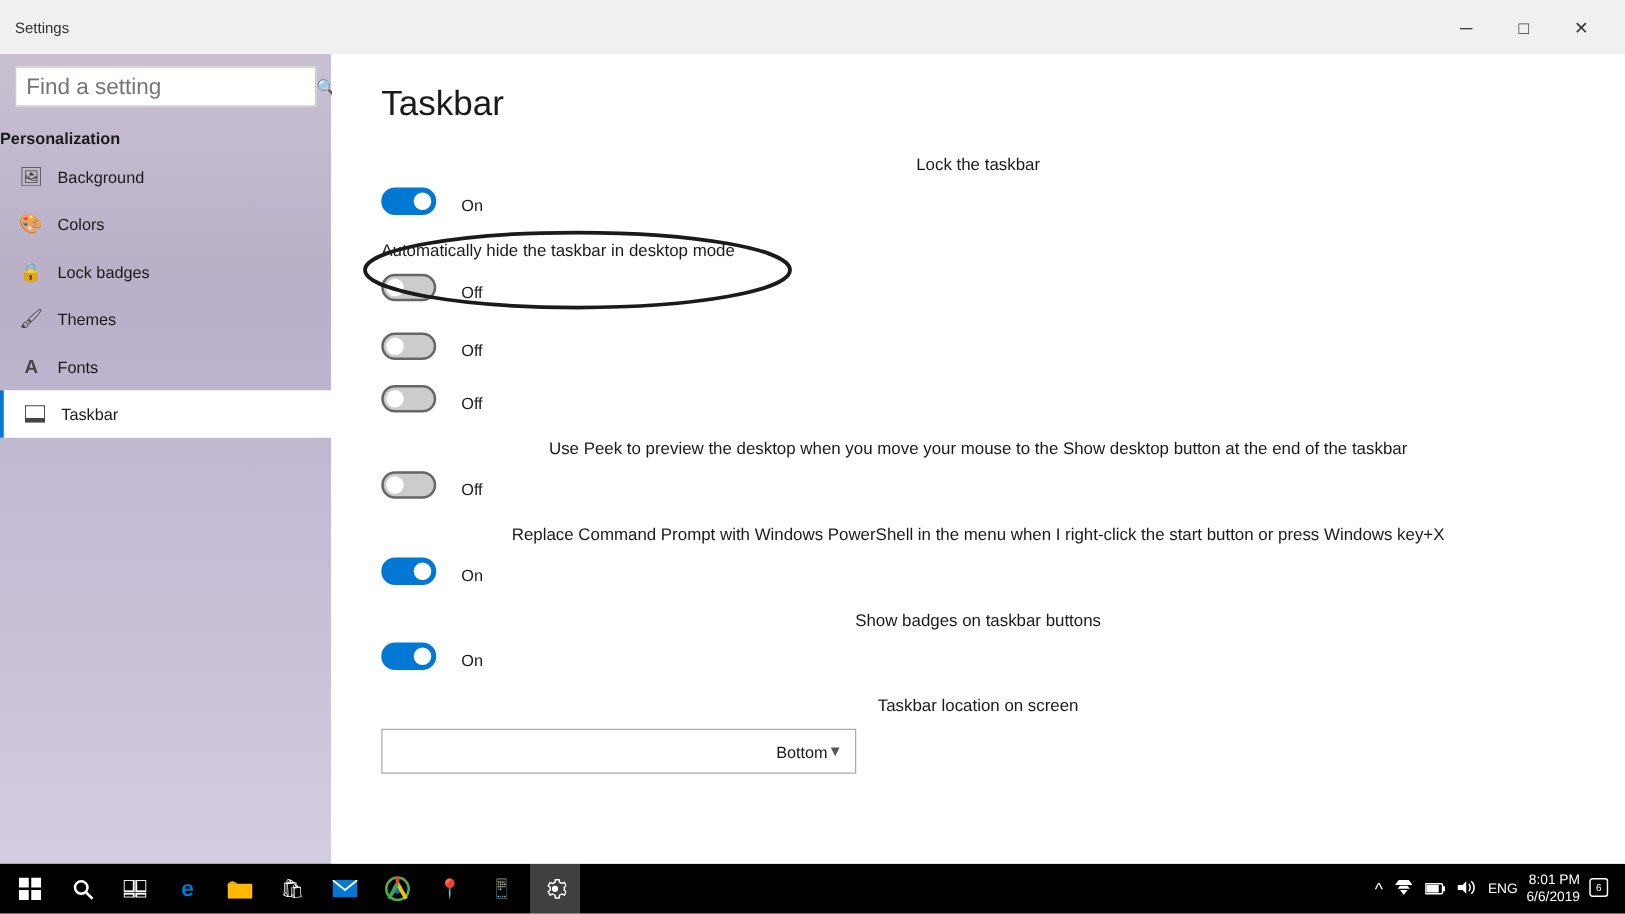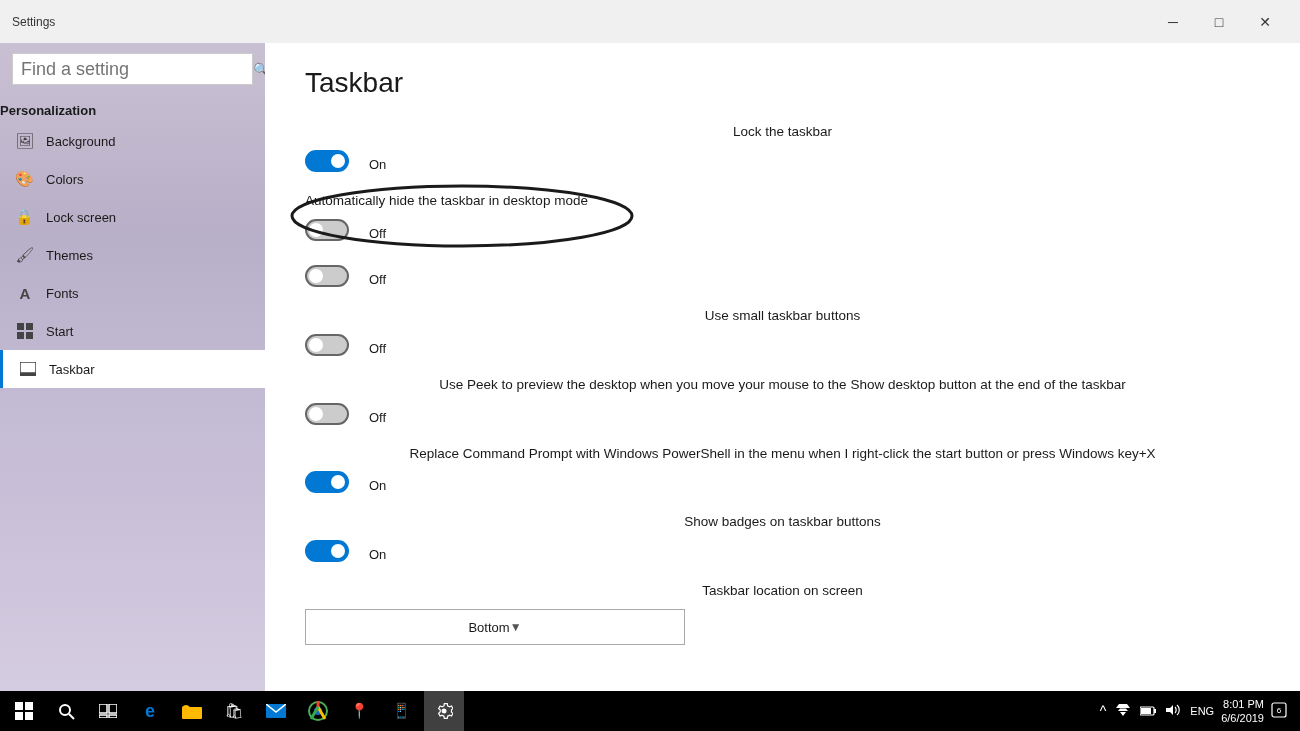--- a/index.html
+++ b/index.html
@@ -171,21 +171,21 @@
     .dropdown-select {
       width: 380px;
       height: 36px;
       border: 1px solid #aaa;
       background: #fff;
       padding: 0 10px;
       font-size: 13px;
       color: #1a1a1a;
       display: flex;
       align-items: center;
-      justify-content: center;
+      justify-content: flex-end;
       cursor: pointer;
       margin-top: 8px;
     }
     .dropdown-arrow {
       font-size: 12px;
       color: #555;
     }
 
     
     .right-panel {
@@ -283,40 +283,29 @@
     <div class="nav-item">
       <span class="nav-icon">🖼</span>
       <span>Background</span>
     </div>
     <div class="nav-item">
       <span class="nav-icon">🎨</span>
       <span>Colors</span>
     </div>
     <div class="nav-item">
       <span class="nav-icon">🔒</span>
-      <span>Lock screen</span>
+      <span>Lock badges</span>
     </div>
     <div class="nav-item">
       <span class="nav-icon">🖌</span>
       <span>Themes</span>
     </div>
     <div class="nav-item">
       <span class="nav-icon" style="font-size:15px;font-weight:bold;">A</span>
       <span>Fonts</span>
-    </div>
-    <div class="nav-item">
-      <span class="nav-icon">
-        <svg width="16" height="16" viewBox="0 0 16 16" fill="currentColor">
-            <rect x="0" y="0" width="7" height="7"></rect>
-            <rect x="9" y="0" width="7" height="7"></rect>
-            <rect x="0" y="9" width="7" height="7"></rect>
-            <rect x="9" y="9" width="7" height="7"></rect>
-          </svg>
-      </span>
-      <span>Start</span>
     </div>
     <div class="nav-item active">
       <span class="nav-icon">
         <svg width="16" height="14" viewBox="0 0 16 14" fill="currentColor">
             <rect x="0" y="0" width="16" height="11" rx="1" fill="none" stroke="currentColor" stroke-width="1.5"></rect>
             <rect x="0" y="11" width="16" height="3"></rect>
           </svg>
       </span>
       <span>Taskbar</span>
     </div>
@@ -348,21 +337,20 @@
     </div>
 
     <div class="setting-item">
       <div class="toggle-row">
         <div class="toggle"></div>
         <span class="toggle-label">Off</span>
       </div>
     </div>
 
     <div class="setting-item">
-      <div class="setting-label">Use small taskbar buttons</div>
       <div class="toggle-row">
         <div class="toggle"></div>
         <span class="toggle-label">Off</span>
       </div>
     </div>
 
     <div class="setting-item">
       <div class="setting-label">Use Peek to preview the desktop when you move your mouse to the Show desktop button at the end of the taskbar</div>
       <div class="toggle-row">
         <div class="toggle"></div>

